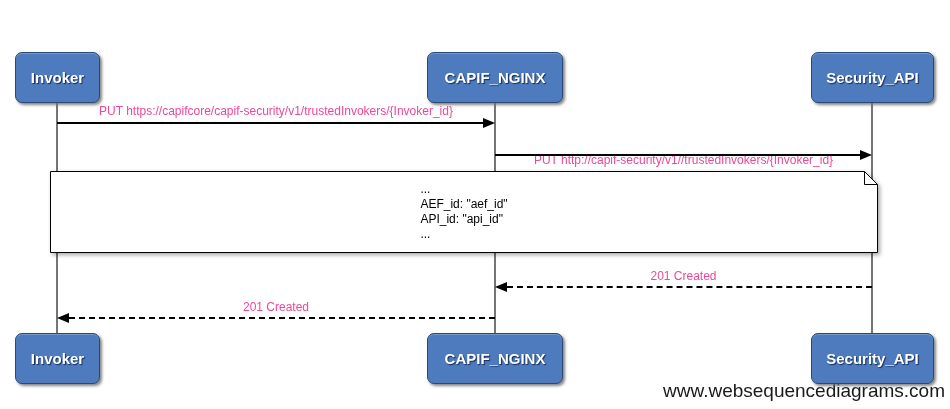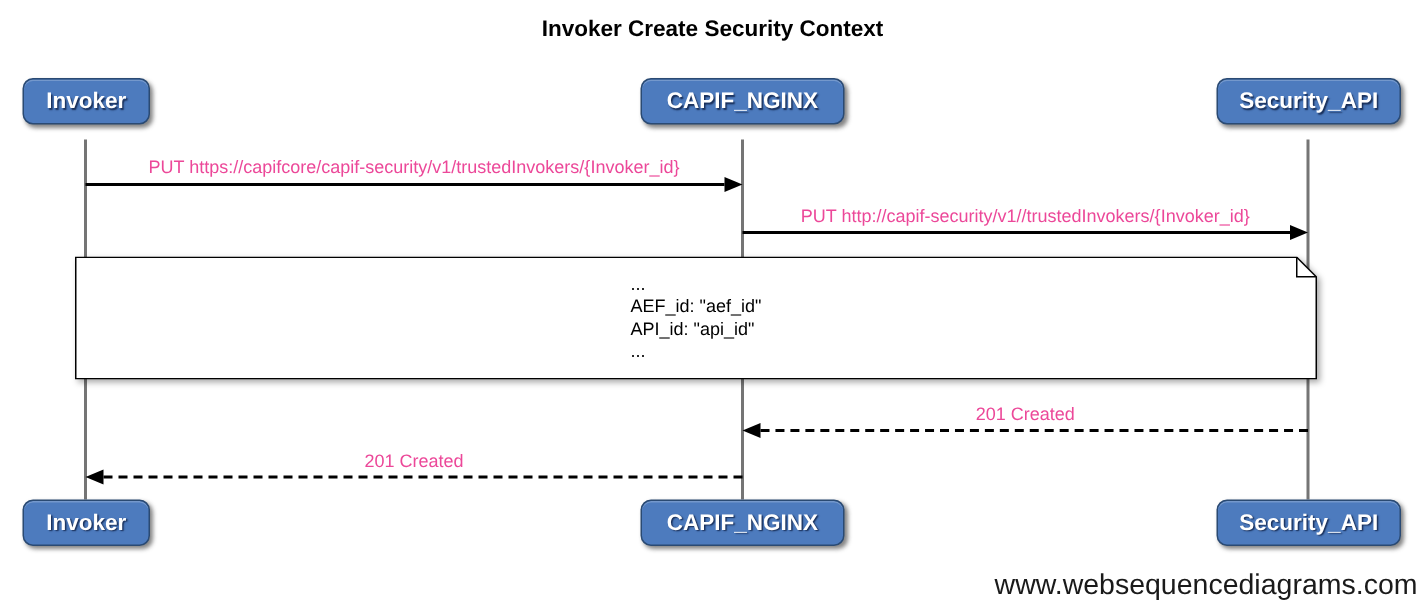--- a/index.html
+++ b/index.html
@@ -22,21 +22,21 @@
   .lifeline {
     position: absolute;
     top: 93px;
     width: 2px;
     height: 240px;
     background: #757575;
     z-index: 0;
   }
   .actor {
     position: absolute;
-    height: 31px;
+    height: 51px;
     background: #4d7bbe;
     border: 1px solid #2a4a73;
     border-radius: 7px;
     box-shadow: 2px 2px 3px rgba(110,110,110,0.85), inset 0 1px 0 rgba(255,255,255,0.22);
     color: #ffffff;
     font-weight: bold;
     font-size: 15px;
     display: flex;
     align-items: center;
     justify-content: center;
@@ -102,41 +102,40 @@
     bottom: 7px;
     font-size: 19px;
     color: #1a1a1a;
   }
 </style>
 </head>
 <body>
 
 <div class="diagram">
 
-  <div class="title">Invoker Create Security Context</div>
 
   <div class="lifeline" style="left:56px;"></div>
   <div class="lifeline" style="left:494px;"></div>
   <div class="lifeline" style="left:871px;"></div>
 
   <div class="actor" style="left:15px; top:52px; width:85px;">
     <span>Invoker</span>
   </div>
   <div class="actor" style="left:427px; top:52px; width:136px;">
     <span>CAPIF_NGINX</span>
   </div>
   <div class="actor" style="left:811px; top:52px; width:123px;">
     <span>Security_API</span>
   </div>
 
   <div class="msg-label" style="left:57px; top:104px; width:438px;">PUT https://capifcore/capif-security/v1/trustedInvokers/{Invoker_id}</div>
   <div class="msg-line" style="left:57px; top:122px; width:426px;"></div>
   <div class="arrow-right" style="left:483px; top:118px;"></div>
 
-  <div class="msg-label" style="left:495px; top:137px; width:377px;">PUT http://capif-security/v1//trustedInvokers/{Invoker_id}</div>
+  <div class="msg-label" style="left:495px; top:153px; width:377px;">PUT http://capif-security/v1//trustedInvokers/{Invoker_id}</div>
   <div class="msg-line" style="left:495px; top:154px; width:365px;"></div>
   <div class="arrow-right" style="left:860px; top:150px;"></div>
 
   <div class="note">
     <svg width="828" height="82" viewBox="0 0 828 82">
       <polygon points="0.5,0.5 814.5,0.5 827.5,13.5 827.5,81.5 0.5,81.5" fill="#ffffff" stroke="#000000" stroke-width="1"></polygon>
       <polyline points="814.5,0.5 814.5,13.5 827.5,13.5" fill="none" stroke="#000000" stroke-width="1"></polyline>
     </svg>
     <div class="note-text-wrap">
       <div class="note-text">

